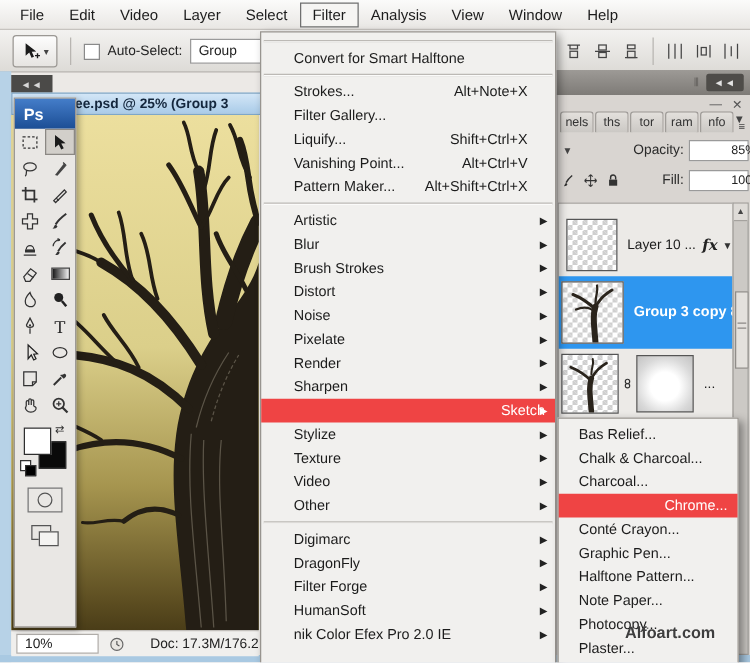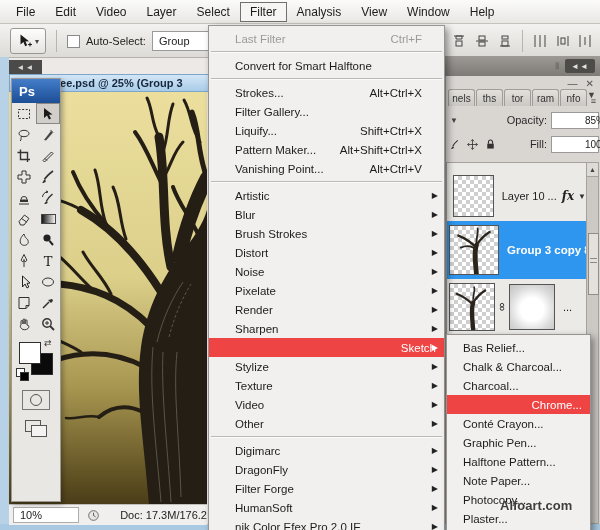--- a/index.html
+++ b/index.html
@@ -507,52 +507,48 @@
     </div>
     <div class="scrollbar">
       <div class="sb-btn">▲</div>
       <div class="sb-thumb">
           <div class="sb-grip"></div>
         </div>
     </div>
   </div>
 
   <div class="popup" id="filter-menu">
-      <div class="mrow disabled">
-        <span>Last Filter</span>
-        <span class="sc">Ctrl+F</span>
-      </div>
       <div class="msep">
         <div></div>
       </div>
       <div class="mrow">
         <span>Convert for Smart Halftone</span>
       </div>
       <div class="msep">
         <div></div>
       </div>
       <div class="mrow">
         <span>Strokes...</span>
-        <span class="sc">Alt+Ctrl+X</span>
+        <span class="sc">Alt+Note+X</span>
       </div>
       <div class="mrow">
         <span>Filter Gallery...</span>
       </div>
       <div class="mrow">
         <span>Liquify...</span>
         <span class="sc">Shift+Ctrl+X</span>
       </div>
       <div class="mrow">
+        <span>Vanishing Point...</span>
+        <span class="sc">Alt+Ctrl+V</span>
+      </div>
+      <div class="mrow">
         <span>Pattern Maker...</span>
         <span class="sc">Alt+Shift+Ctrl+X</span>
       </div>
-      <div class="mrow">
-        <span>Vanishing Point...</span>
-        <span class="sc">Alt+Ctrl+V</span>
-      </div>
       <div class="msep">
         <div></div>
       </div>
       <div class="mrow">
         <span>Artistic</span>
         <span class="arr">▶</span>
       </div>
       <div class="mrow">
         <span>Blur</span>
         <span class="arr">▶</span>

